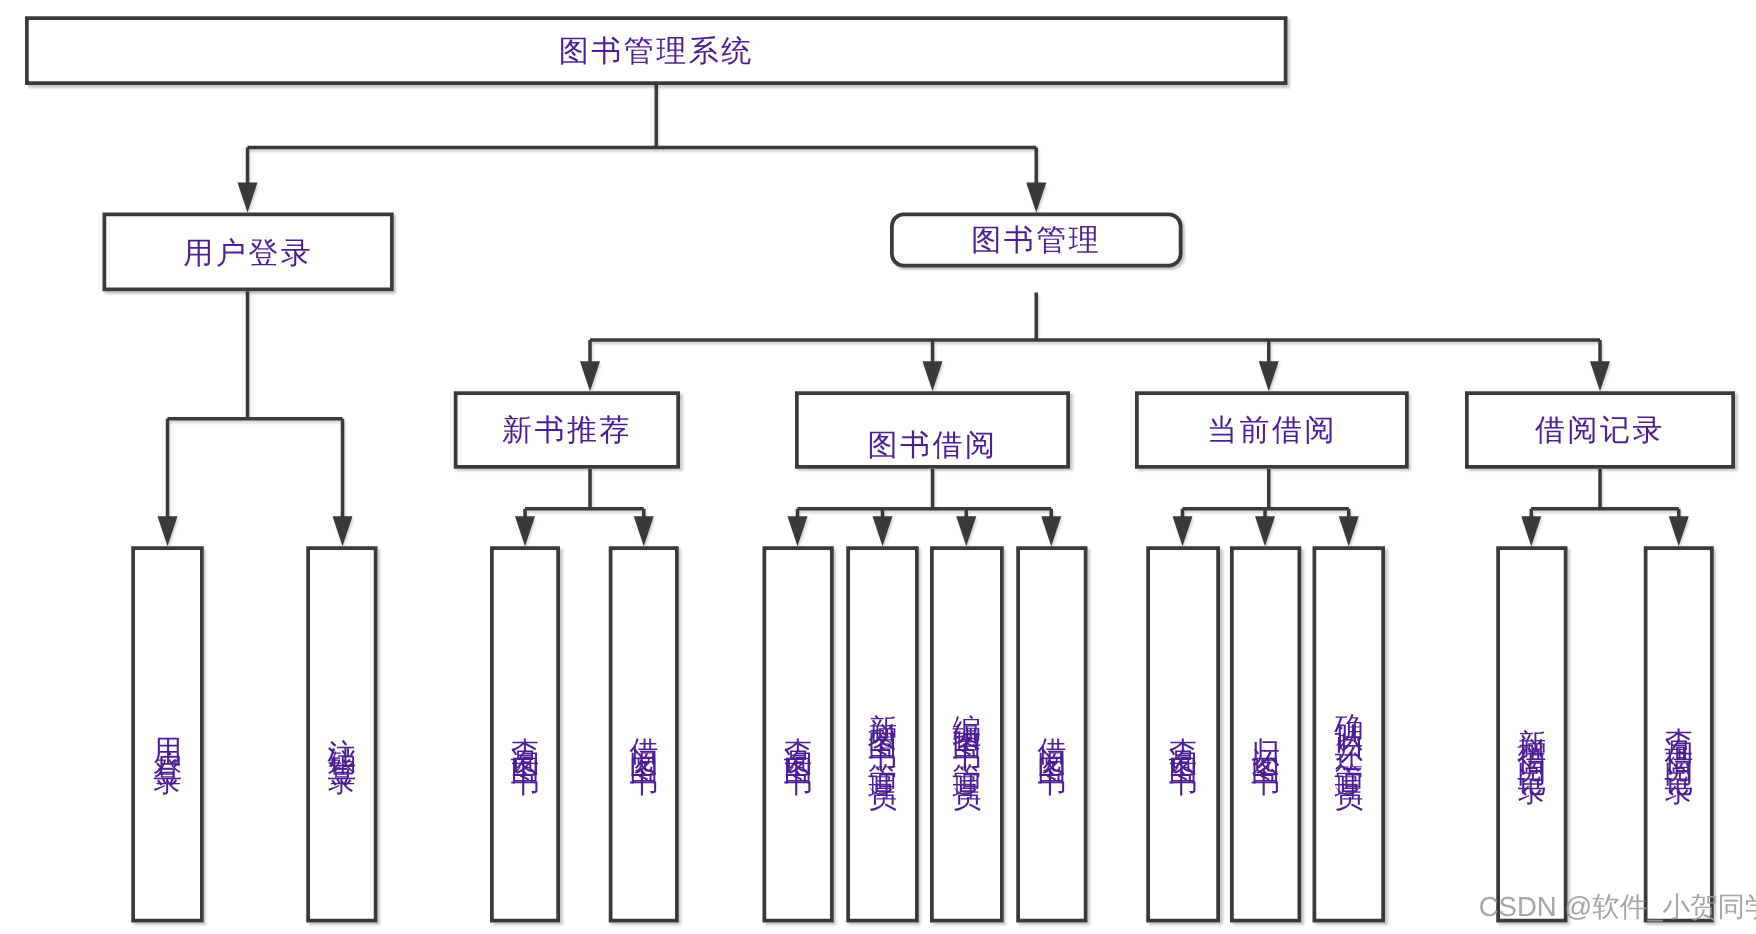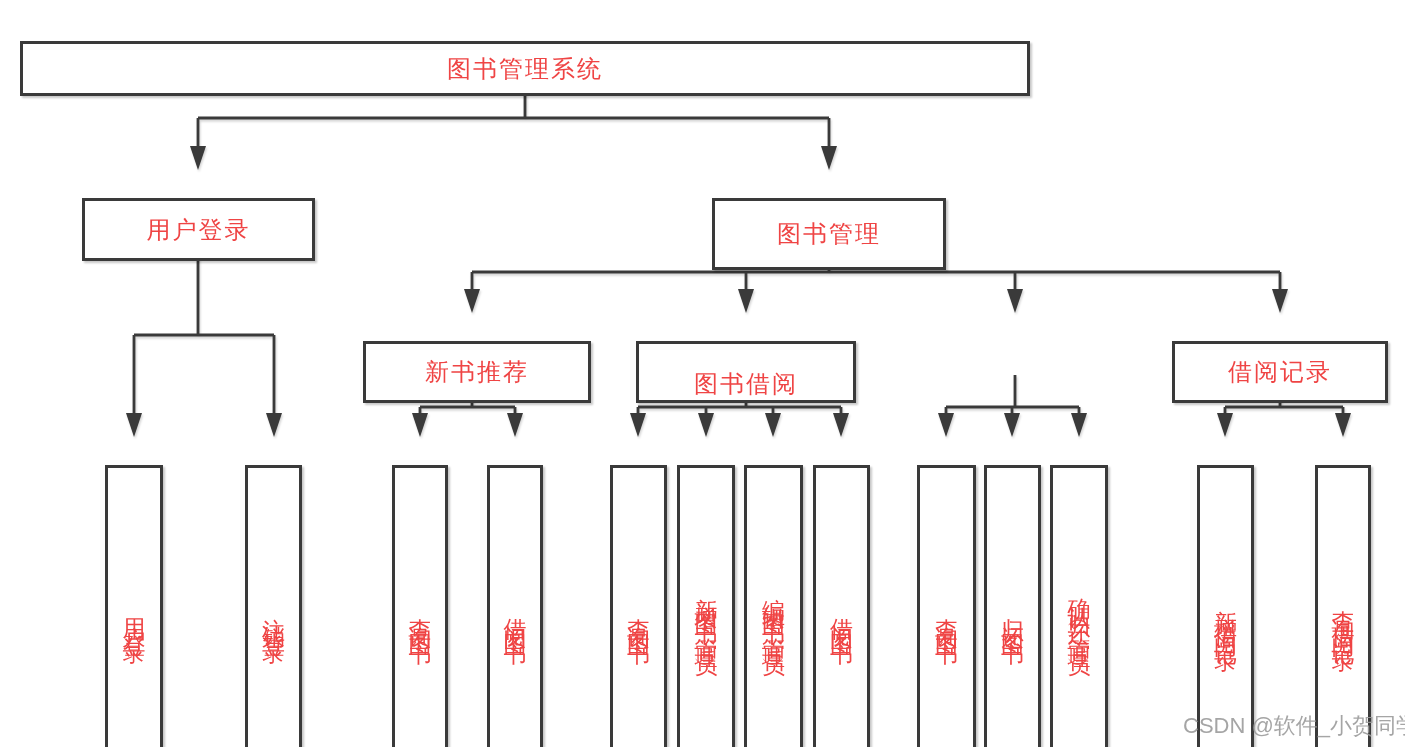--- a/index.html
+++ b/index.html
@@ -19,23 +19,22 @@
   }
   .box {
     position: absolute;
     box-sizing: border-box;
     background: #ffffff;
     border: 3px solid #3a3a3a;
     box-shadow: 2px 2px 2px rgba(0,0,0,0.22);
     display: flex;
     align-items: center;
     justify-content: center;
-    color: #ef4444;
+    color: #4c1d95;
     z-index: 2;
-    margin-top: 28px;
   }
   .box .h-label {
     font-size: 24px;
     letter-spacing: 2px;
     white-space: nowrap;
   }
   .box .v-label {
     writing-mode: vertical-rl;
     font-size: 23px;
     letter-spacing: 8px;
@@ -88,29 +87,32 @@
          M1335 413 L1351 413 L1343 437 Z"></path>
   </svg>
 
   <div class="box" style="left:20px;top:13px;width:1010px;height:55px;">
     <span class="h-label">图书管理系统</span>
   </div>
 
   <div class="box" style="left:82px;top:170px;width:233px;height:63px;">
     <span class="h-label">用户登录</span>
   </div>
-  <div class="box" style="left:712px;top:170px;width:234px;height:72px;">
+  <div class="box" style="left:712px;top:170px;width:234px;height:44px;border-radius:11px;">
     <span class="h-label">图书管理</span>
   </div>
 
-  <div class="box l3" style="left:363px;width:228px;">
+  <div class="box l3" style="left:363px;width:181px;">
     <span class="h-label">新书推荐</span>
   </div>
   <div class="box l3" style="left:636px;width:220px;align-items:flex-end;">
     <span class="h-label">图书借阅</span>
+  </div>
+  <div class="box l3" style="left:908px;width:219px;">
+    <span class="h-label">当前借阅</span>
   </div>
   <div class="box l3" style="left:1172px;width:216px;">
     <span class="h-label">借阅记录</span>
   </div>
 
   <div class="box leaf" style="left:105px;width:58px;">
     <span class="v-label">用户登录</span>
   </div>
   <div class="box leaf" style="left:245px;width:57px;">
     <span class="v-label">注销登录</span>

